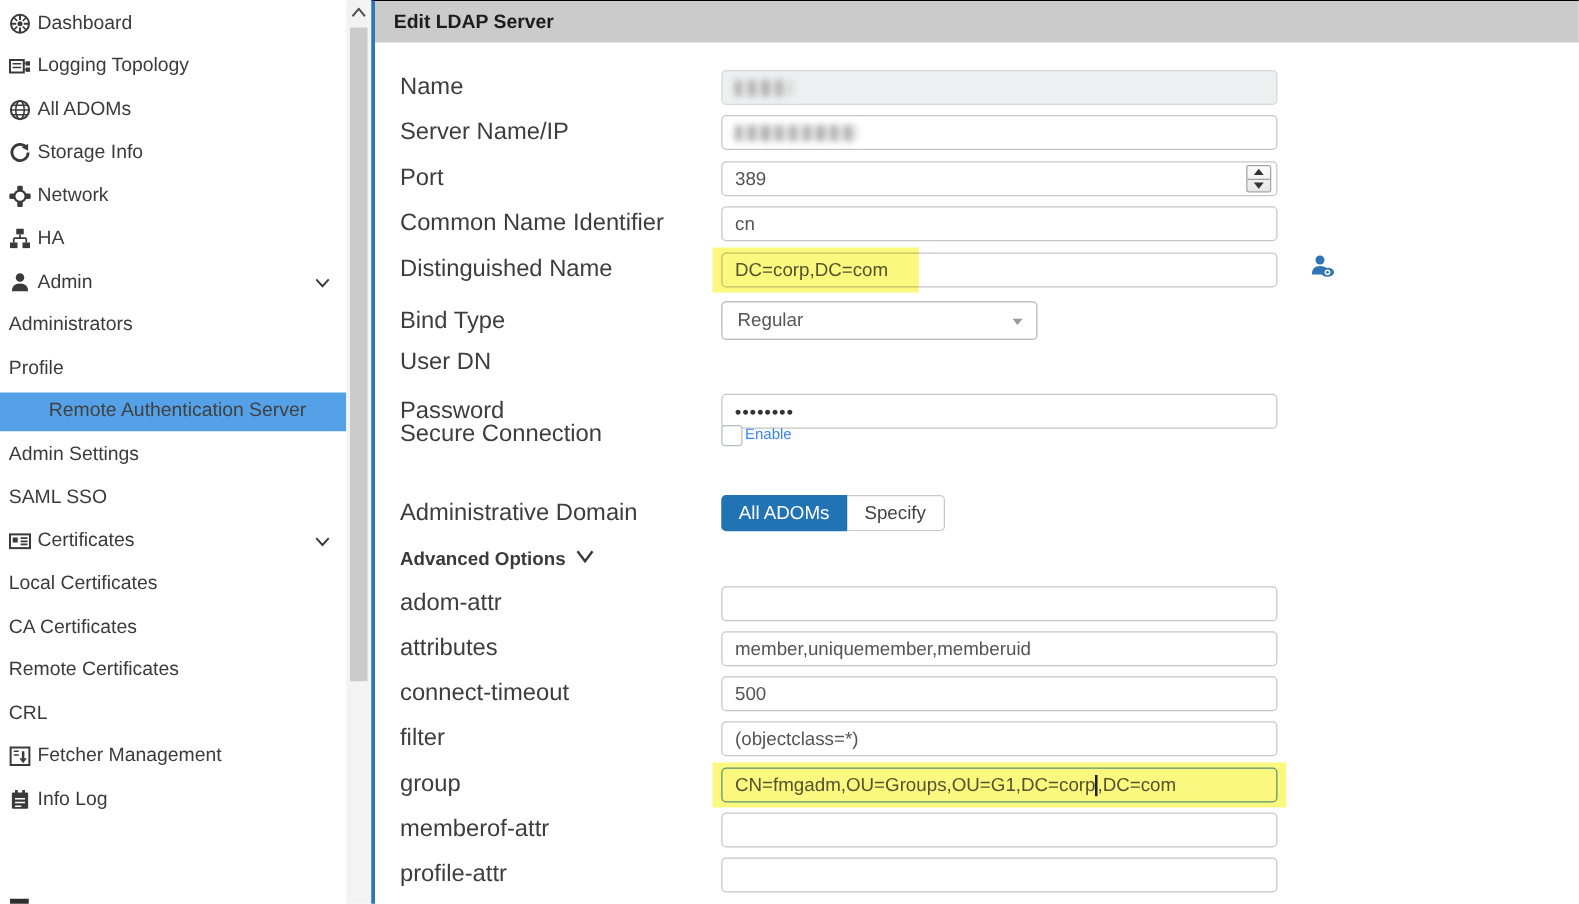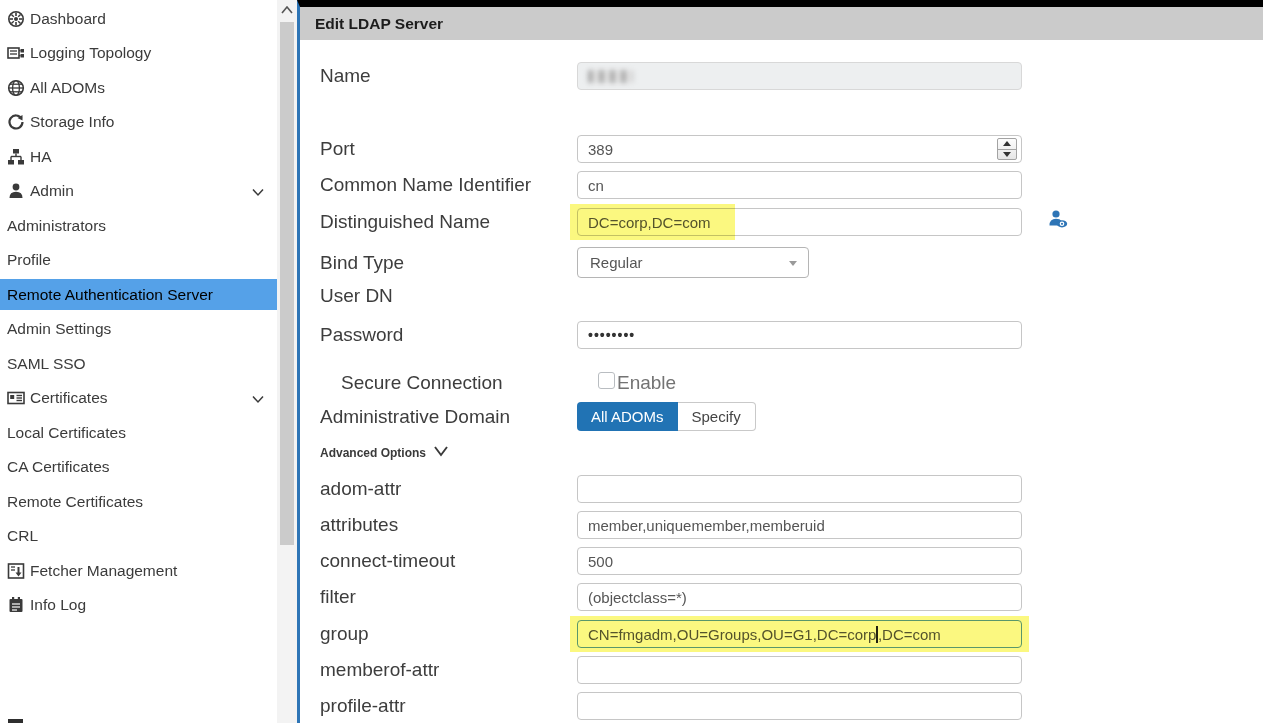--- a/index.html
+++ b/index.html
@@ -6,34 +6,34 @@
   html,body { width:1263px; height:723px; overflow:hidden; background:#fff;
               font-family:"Liberation Sans", sans-serif; }
 
   
   .sidebar { position:absolute; left:0; top:0; width:277px; height:514px; background:#fff; }
   .side-item { position:relative; display:flex; align-items:center; height:31px; margin:3px 0 3.5px 0;
                padding-left:7px; color:#3b3b3b; font-size:15.5px; cursor:pointer; }
   .side-item .ico { width:18px; height:18px; margin-right:5px; flex:0 0 18px; display:flex;
                     align-items:center; justify-content:center; }
   .side-item.lvl1 { }
-  .side-item.selected { background:#55a1e8; color:#000000; }
+  .side-item.selected { background:#55a1e8; color:#404040;justify-content:center; }
   .side-item .chev { position:absolute; right:12px; top:9px; width:14px; height:14px; }
   .partial-item { position:absolute; left:8px; top:719px; width:15px; height:4px; background:#2e2e2e; }
 
   
   .sb-track { position:absolute; left:277px; top:0; width:20px; height:723px; background:#f3f3f3; }
   .sb-up { position:absolute; left:2px; top:2px; width:16px; height:16px; display:flex;
            align-items:center; justify-content:center; cursor:pointer; }
   .sb-thumb { position:absolute; left:3px; top:22px; width:14px; height:523px; background:#cbcbcb;
               cursor:pointer; }
 
   
   .main { position:absolute; left:297px; top:0; width:966px; height:723px; background:#fff;
-          border-top:7px solid #000000; border-left:3px solid #2e75b6; }
+          border-top:1px solid #000000; border-left:3px solid #2e75b6; }
   .panel-header { position:absolute; left:0; top:0; width:963px; height:33px; background:#cbcbcb;
                   display:flex; align-items:center; padding-left:15px; }
   .panel-title { font-size:15.5px; font-weight:bold; color:#1c1c1c; }
 
   
   .form { position:absolute; left:0; top:33px; width:963px; height:687px; }
   .frow { position:absolute; left:20px; display:flex; align-items:center; }
   .flabel { width:257px; flex:0 0 257px; font-size:19px; color:#3d3d3d; }
   .fctrl { position:relative; display:flex; align-items:flex-start; }
   .tinput { width:445px; height:28px; border:1px solid #c6c6c6; border-radius:4px; background:#fff;
@@ -52,44 +52,44 @@
           border-radius:2px; background:linear-gradient(#fdfdfd,#e6e6e6); display:flex;
           flex-direction:column; }
   .spin .s-up,.spin .s-dn { flex:1; display:flex; align-items:center; justify-content:center; cursor:pointer; }
   .spin .s-up { border-bottom:1px solid #a3a3a3; }
   .tri-up { width:0; height:0; border-left:4px solid transparent; border-right:4px solid transparent;
             border-bottom:5px solid #333; }
   .tri-dn { width:0; height:0; border-left:4px solid transparent; border-right:4px solid transparent;
             border-top:5px solid #333; }
 
   
-  .fselect { width:232px; height:31px; border:1px solid #b5b5b5; border-radius:4px; background:#fff;
+  .fselect { width:253px; height:31px; border:1px solid #b5b5b5; border-radius:4px; background:#fff;
              font-size:15px; color:#555; display:flex; align-items:center; padding:0 12px;
              position:relative; cursor:pointer; }
   .sel-arrow { position:absolute; right:11px; top:13px; width:0; height:0;
                border-left:4.5px solid transparent; border-right:4.5px solid transparent;
                border-top:5.5px solid #9a9a9a; }
 
   
   .pw { font-size:14px; font-weight:bold; letter-spacing:1px; color:#333; }
 
   
   .cbx { width:17px; height:17px; border:1.5px solid #b9bdc1; border-radius:3px; background:#fff;
          margin-right:2px; cursor:pointer; }
-  .cbx-label { font-size:19px; color:#737373; }
+  .cbx-label { font-size:12px; color:#3b82f6; }
 
   
   .seg { display:flex; height:29px; }
   .seg-btn { display:flex; align-items:center; padding:0 14px; font-size:15px; cursor:pointer; }
   .seg-btn.active { background:#2173b4; color:#fff; border-radius:4px 0 0 4px; }
   .seg-btn.inactive { background:#fff; color:#444; border:1px solid #c9c9c9; border-left:none;
                       border-radius:0 4px 4px 0; }
 
   
-  .section-head { display:flex; align-items:center; font-size:12px; font-weight:bold; color:#3a3a3a;
+  .section-head { display:flex; align-items:center; font-size:15px; font-weight:bold; color:#3a3a3a;
                   cursor:pointer; }
   .section-head svg { margin-left:7px; }
 
   .after-icon { margin-left:25px; cursor:pointer; display:flex; }
 </style>
 </head>
 <body>
 
 <div class="sidebar">
   <div id="sidebar-items">
@@ -141,20 +141,32 @@
           <svg width="18" height="18" viewBox="0 0 18 18">
             <path d="M 14.5 5.5 A 6.5 6.5 0 1 0 15.5 9" fill="none" stroke="#3a3a3a" stroke-width="2.2"></path>
             <polygon points="15.5,2 15.5,7.5 10.5,5" fill="#3a3a3a"></polygon>
           </svg>
         </span>
         <span>Storage Info</span>
       </div>
       <div class="side-item">
         <span class="ico">
           <svg width="18" height="18" viewBox="0 0 18 18">
+            <circle cx="9" cy="9" r="4.5" fill="none" stroke="#3a3a3a" stroke-width="1.8"></circle>
+            <rect x="6.8" y="0.5" width="4.4" height="4" fill="#3a3a3a" rx="1"></rect>
+            <rect x="6.8" y="13.5" width="4.4" height="4" fill="#3a3a3a" rx="1"></rect>
+            <rect x="0.5" y="6.8" width="4" height="4.4" fill="#3a3a3a" rx="1"></rect>
+            <rect x="13.5" y="6.8" width="4" height="4.4" fill="#3a3a3a" rx="1"></rect>
+          </svg>
+        </span>
+        <span>Network</span>
+      </div>
+      <div class="side-item">
+        <span class="ico">
+          <svg width="18" height="18" viewBox="0 0 18 18">
             <rect x="6" y="1" width="6" height="4.5" fill="#3a3a3a"></rect>
             <rect x="1" y="12" width="6" height="4.5" fill="#3a3a3a"></rect>
             <rect x="11" y="12" width="6" height="4.5" fill="#3a3a3a"></rect>
             <line x1="9" y1="5.5" x2="9" y2="8.5" stroke="#3a3a3a" stroke-width="1.4"></line>
             <line x1="4" y1="8.5" x2="14" y2="8.5" stroke="#3a3a3a" stroke-width="1.4"></line>
             <line x1="4" y1="8.5" x2="4" y2="12" stroke="#3a3a3a" stroke-width="1.4"></line>
             <line x1="14" y1="8.5" x2="14" y2="12" stroke="#3a3a3a" stroke-width="1.4"></line>
           </svg>
         </span>
         <span>HA</span>
@@ -254,20 +266,28 @@
 <div class="main">
   <div class="panel-header">
     <span class="panel-title">Edit LDAP Server</span>
   </div>
   <div class="form" id="form-rows">
       <div class="frow" style="top: 22px;">
         <div class="flabel">Name</div>
         <div class="fctrl">
               <div class="tinput disabled">
             <span class="redact" style="width:45px"></span>
+          </div>
+        </div>
+      </div>
+      <div class="frow" style="top: 58px;">
+        <div class="flabel">Server Name/IP</div>
+        <div class="fctrl">
+              <div class="tinput">
+            <span class="redact" style="width:98px"></span>
           </div>
         </div>
       </div>
       <div class="frow" style="top: 95px;">
         <div class="flabel">Port</div>
         <div class="fctrl">
               <div class="tinput">
             <span>389</span>
             <span class="spin">
               <span class="s-up">
@@ -319,21 +339,21 @@
         <div class="flabel">User DN</div>
       </div>
       <div class="frow" style="top: 281px;">
         <div class="flabel">Password</div>
         <div class="fctrl">
               <div class="tinput">
             <span class="pw">••••••••</span>
           </div>
         </div>
       </div>
-      <div class="frow" style="top: 332px; margin-left: 21px;">
+      <div class="frow" style="top: 303px;">
         <div class="flabel">Secure Connection</div>
         <div class="fctrl">
           <span class="cbx"></span>
             <span class="cbx-label">Enable</span>
         </div>
       </div>
       <div class="frow" style="top: 362px;">
         <div class="flabel">Administrative Domain</div>
         <div class="fctrl">
           <div class="seg">

